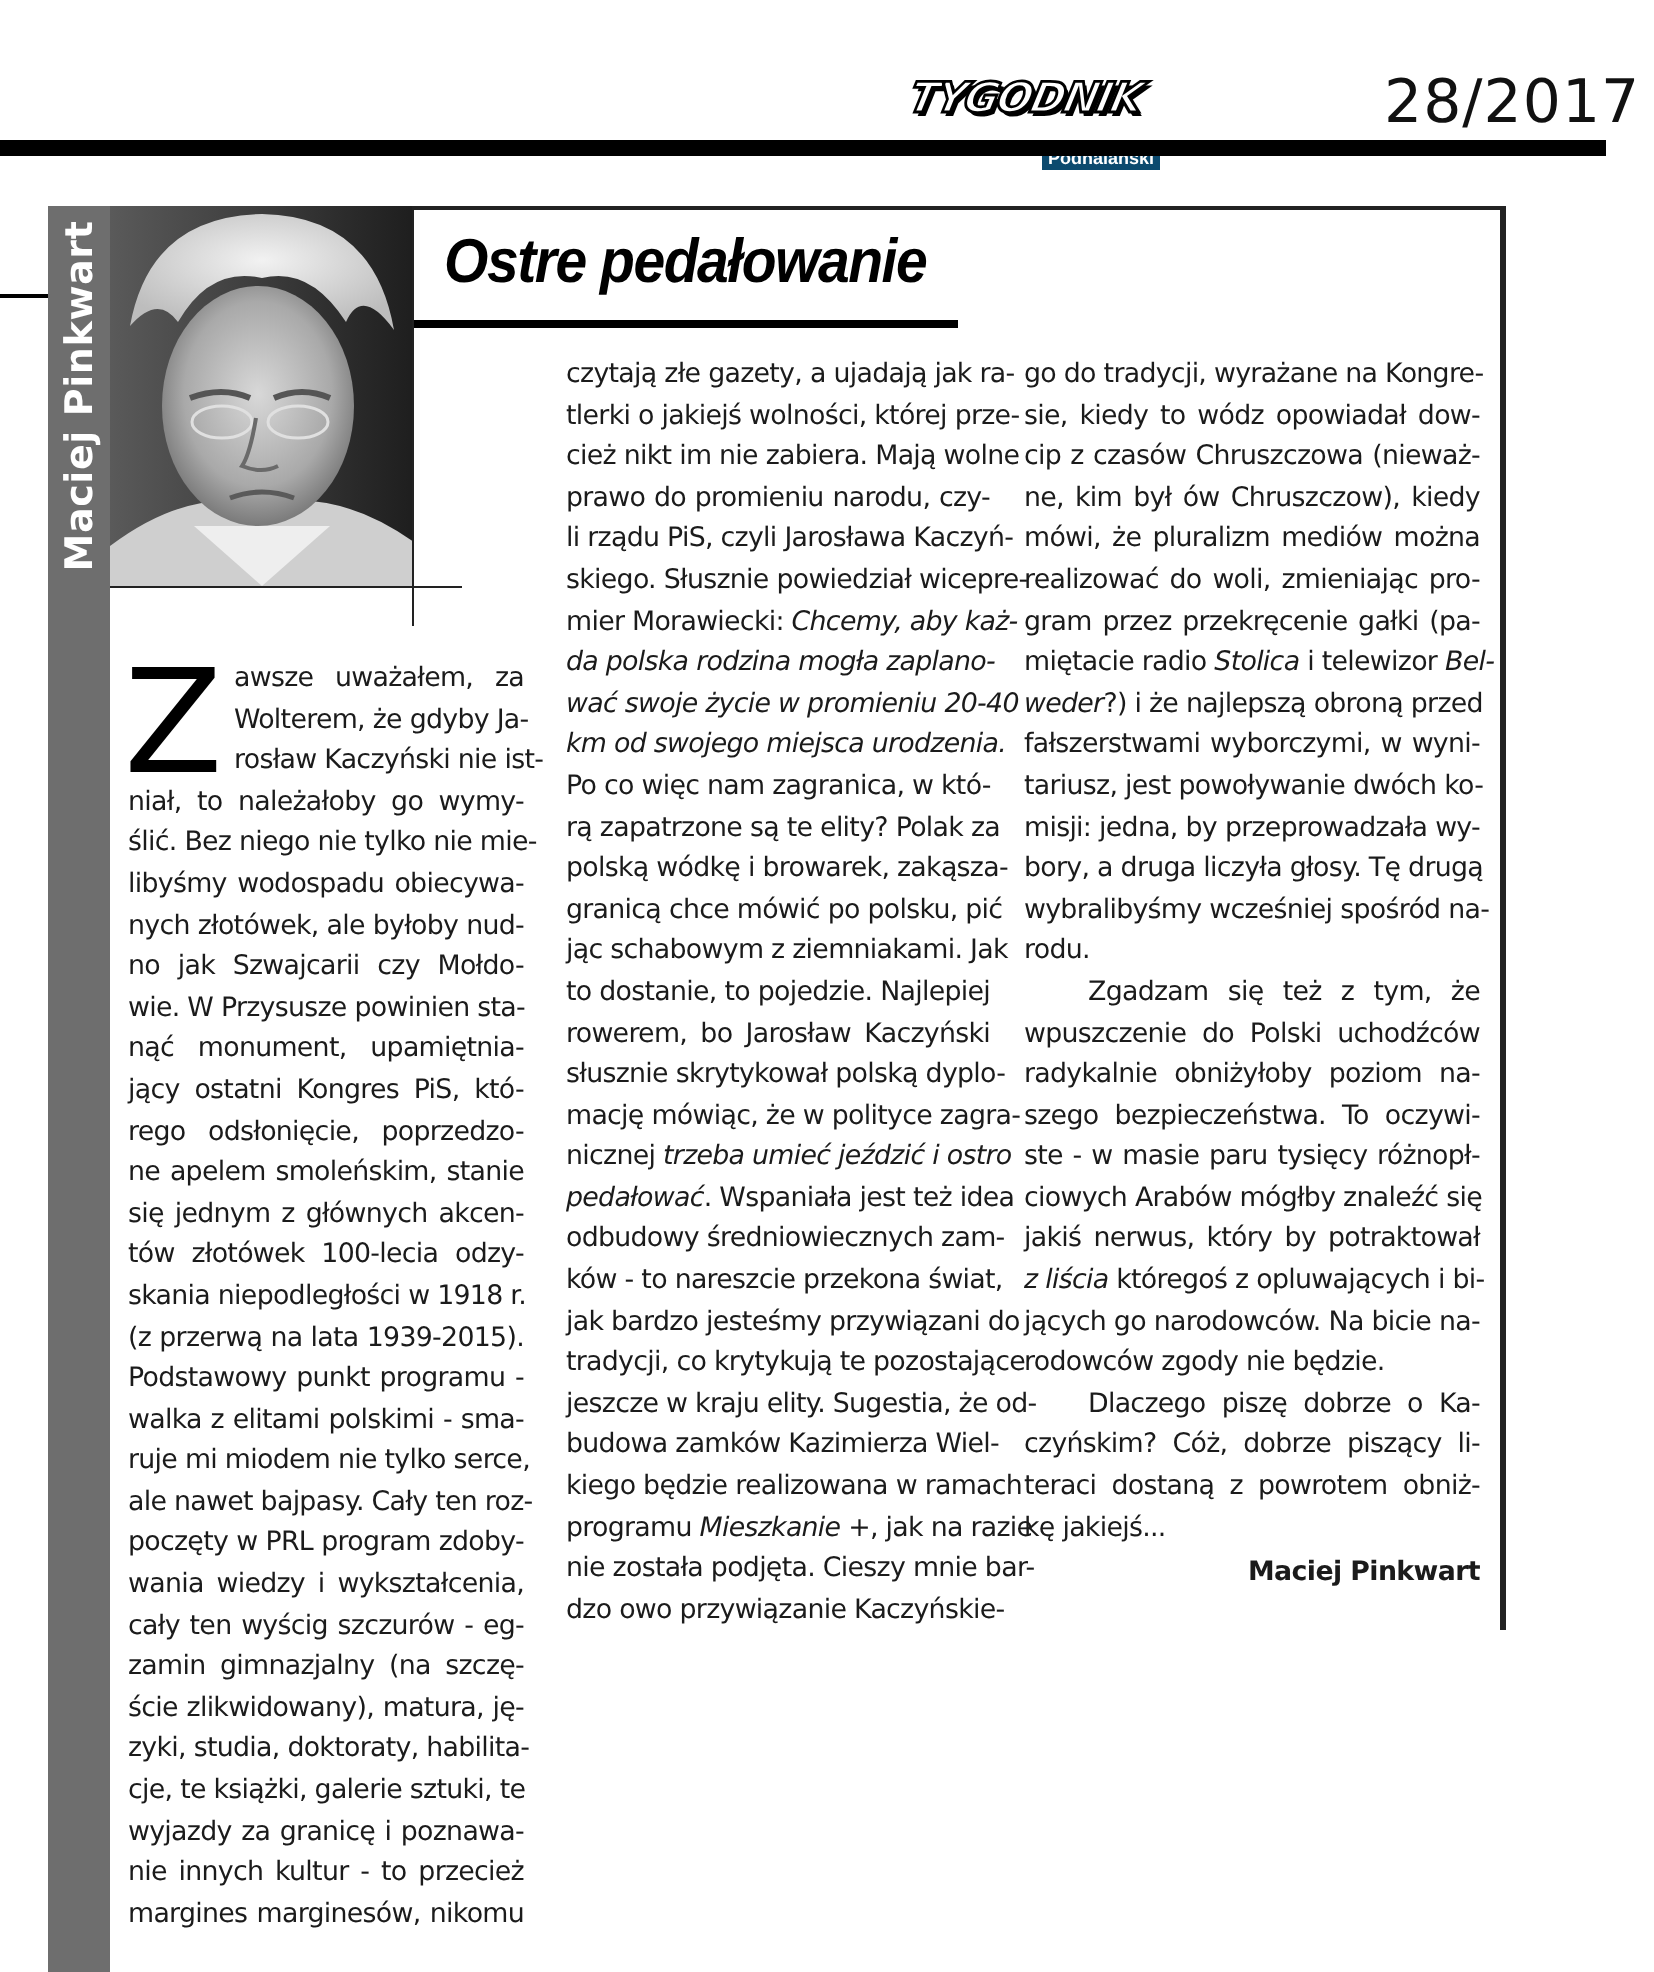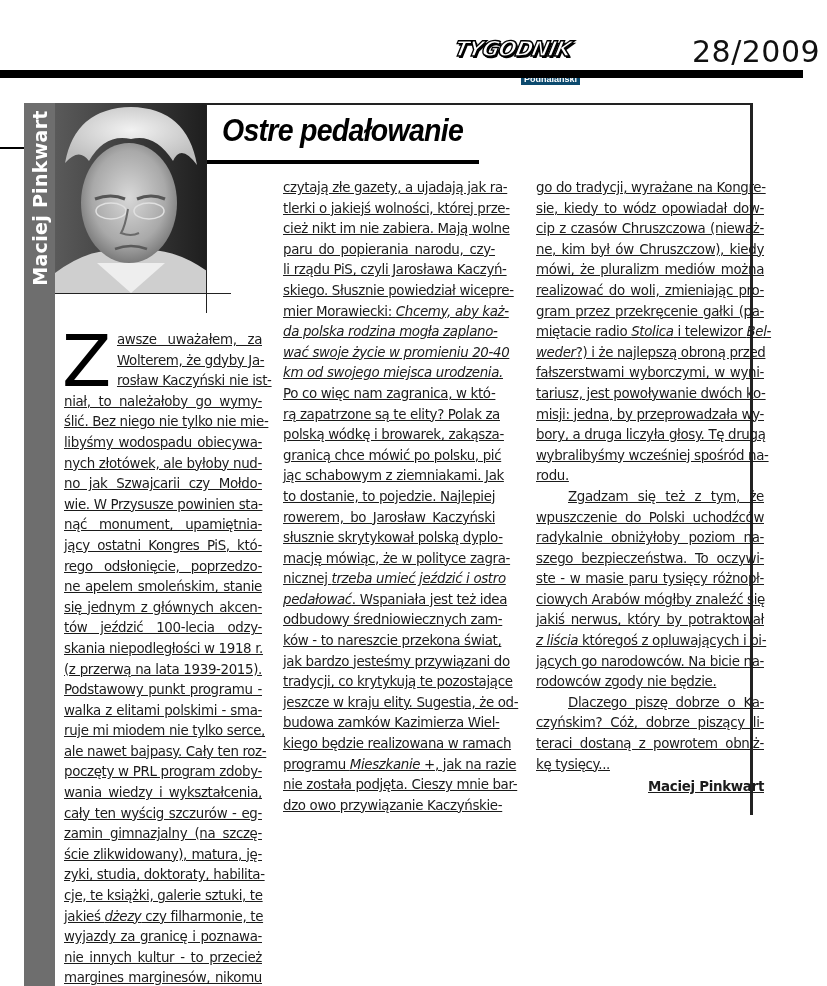--- a/index.html
+++ b/index.html
@@ -32,41 +32,41 @@
   .box-right { left:750px; top:103px; width:3px; height:712px; background:#222; }
   .photo-vline { left:206px; top:103px; width:1px; height:210px; background:#222; }
   .photo-hline { left:55px; top:293px; width:176px; height:1px; background:#222; }
   .title { left:222px; top:113px; font-size:31px; font-weight:bold; font-style:italic;
            font-family:"Liberation Sans", sans-serif; letter-spacing:-0.8px; color:#000;
            transform:scaleX(0.92); transform-origin:left top; white-space:nowrap; }
   .title-rule { left:207px; top:160px; width:272px; height:4px; background:#000; }
 
   
   .col { font-family:"DejaVu Sans", sans-serif; font-size:13.4px; line-height:20.6px;
-         text-align:justify; hyphens:none; color:#1b1b1b; letter-spacing:-0.35px;text-decoration:underline; }
+         text-align:justify; hyphens:none; color:#1b1b1b; letter-spacing:-0.35px; }
   .col .line { display:block; text-align:justify; text-align-last:justify; white-space:nowrap; }
   .col .line.last { text-align-last:left; }
   .col1 { left:64px; top:330px; width:198px; }
   .col2 { left:283px; top:178px; width:212px; }
-  .col3 { left:512px; top:178px; width:228px;margin-left:24px; }
+  .col3 { left:512px; top:178px; width:228px; }
   .dropcap { float:left; font-size:72px; line-height:58px; height:58px; margin:2px 6px 0 -2px;
              font-family:"DejaVu Sans", sans-serif; font-weight:normal; color:#000; }
   .indent { padding-left:32px; }
   .signature { text-align:right; font-weight:bold; font-family:"DejaVu Sans", sans-serif;
                font-size:13.4px; margin-top:2px; letter-spacing:-0.3px; }
   i { font-style:italic; }
 </style>
 </head>
 <body>
 
 <div class="abs logo">
   <span class="logo-main">TYGODNIK</span>
   <span class="logo-sub">Podhalański</span>
 </div>
-<div class="abs issue">28/2009</div>
+<div class="abs issue">28/2017</div>
 <div class="abs top-rule"></div>
 
 <div class="abs left-tick"></div>
 <div class="abs author-bar"></div>
 <div class="abs author-vert">
   <span>Maciej Pinkwart</span>
 </div>
 
 <div class="abs photo">
   <svg width="152" height="190" viewBox="0 0 152 190">
@@ -117,46 +117,45 @@
       <span class="line">ślić. Bez niego nie tylko nie mie-</span>
       <span class="line">libyśmy wodospadu obiecywa-</span>
       <span class="line">nych złotówek, ale byłoby nud-</span>
       <span class="line">no jak Szwajcarii czy Mołdo-</span>
       <span class="line">wie. W Przysusze powinien sta-</span>
       <span class="line">nąć monument, upamiętnia-</span>
       <span class="line">jący ostatni Kongres PiS, któ-</span>
       <span class="line">rego odsłonięcie, poprzedzo-</span>
       <span class="line">ne apelem smoleńskim, stanie</span>
       <span class="line">się jednym z głównych akcen-</span>
-      <span class="line">tów jeździć 100-lecia odzy-</span>
+      <span class="line">tów złotówek 100-lecia odzy-</span>
       <span class="line">skania niepodległości w 1918 r.</span>
       <span class="line">(z przerwą na lata 1939-2015).</span>
       <span class="line">Podstawowy punkt programu -</span>
       <span class="line">walka z elitami polskimi - sma-</span>
       <span class="line">ruje mi miodem nie tylko serce,</span>
       <span class="line">ale nawet bajpasy. Cały ten roz-</span>
       <span class="line">poczęty w PRL program zdoby-</span>
       <span class="line">wania wiedzy i wykształcenia,</span>
       <span class="line">cały ten wyścig szczurów - eg-</span>
       <span class="line">zamin gimnazjalny (na szczę-</span>
       <span class="line">ście zlikwidowany), matura, ję-</span>
       <span class="line">zyki, studia, doktoraty, habilita-</span>
       <span class="line">cje, te książki, galerie sztuki, te</span>
-      <span class="line">jakieś <i>dżezy</i> czy filharmonie, te</span>
       <span class="line">wyjazdy za granicę i poznawa-</span>
       <span class="line">nie innych kultur - to przecież</span>
       <span class="line">margines marginesów, nikomu</span>
     </div>
 </div>
 <div class="abs col col2">
   <div class="lines">
       <span class="line">czytają złe gazety, a ujadają jak ra-</span>
       <span class="line">tlerki o jakiejś wolności, której prze-</span>
       <span class="line">cież nikt im nie zabiera. Mają wolne</span>
-      <span class="line">paru do popierania narodu, czy-</span>
+      <span class="line">prawo do promieniu narodu, czy-</span>
       <span class="line">li rządu PiS, czyli Jarosława Kaczyń-</span>
       <span class="line">skiego. Słusznie powiedział wicepre-</span>
       <span class="line">mier Morawiecki: <i>Chcemy, aby każ-</i></span>
       <span class="line"><i>da polska rodzina mogła zaplano-</i></span>
       <span class="line"><i>wać swoje życie w promieniu 20-40</i></span>
       <span class="line"><i>km od swojego miejsca urodzenia.</i></span>
       <span class="line">Po co więc nam zagranica, w któ-</span>
       <span class="line">rą zapatrzone są te elity? Polak za</span>
       <span class="line">polską wódkę i browarek, zakąsza-</span>
       <span class="line">granicą chce mówić po polsku, pić</span>
@@ -202,16 +201,16 @@
       <span class="line">szego bezpieczeństwa. To oczywi-</span>
       <span class="line">ste - w masie paru tysięcy różnopł-</span>
       <span class="line">ciowych Arabów mógłby znaleźć się</span>
       <span class="line">jakiś nerwus, który by potraktował</span>
       <span class="line"><i>z liścia</i> któregoś z opluwających i bi-</span>
       <span class="line">jących go narodowców. Na bicie na-</span>
       <span class="line last">rodowców zgody nie będzie.</span>
       <span class="line indent">Dlaczego piszę dobrze o Ka-</span>
       <span class="line">czyńskim? Cóż, dobrze piszący li-</span>
       <span class="line">teraci dostaną z powrotem obniż-</span>
-      <span class="line last">kę tysięcy...</span>
+      <span class="line last">kę jakiejś...</span>
     </div>
   <div class="signature">Maciej Pinkwart</div>
 </div>
 
 </body></html>

